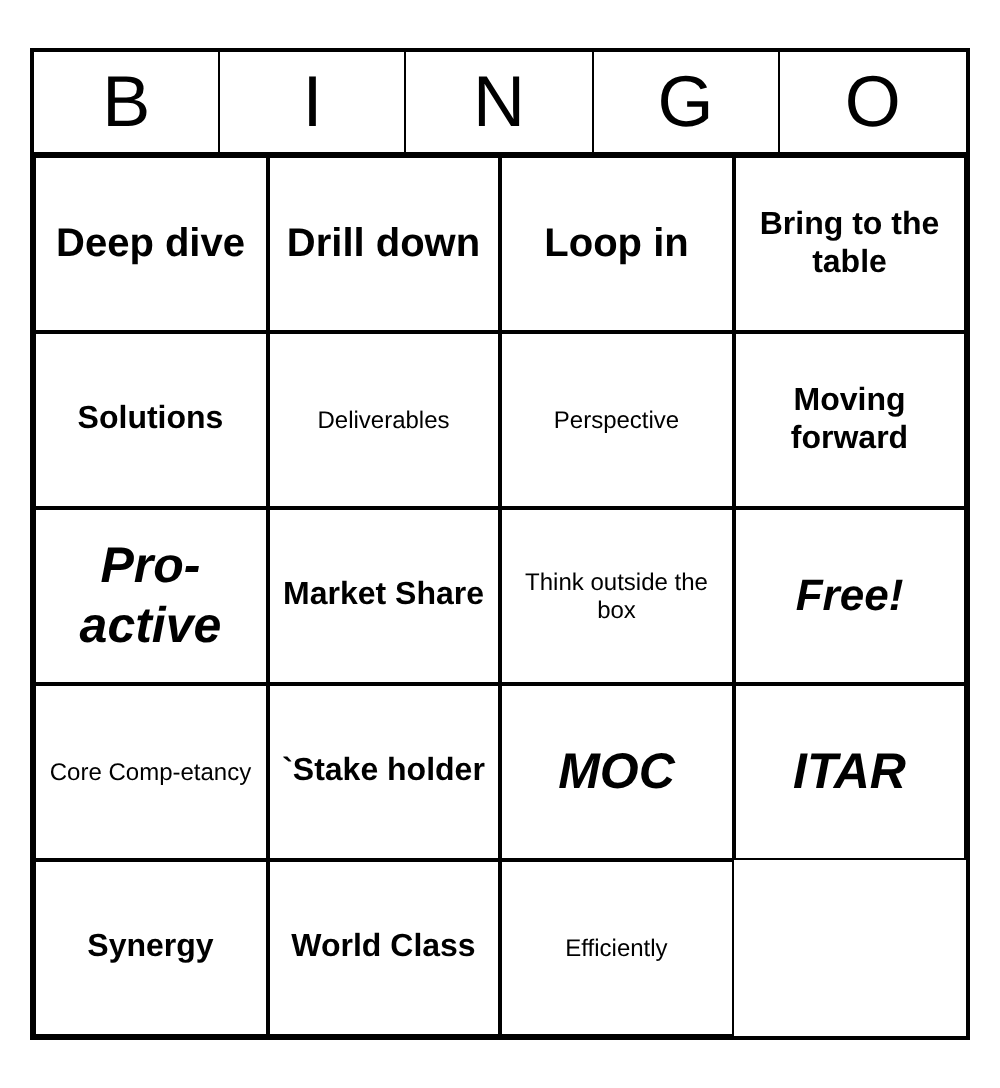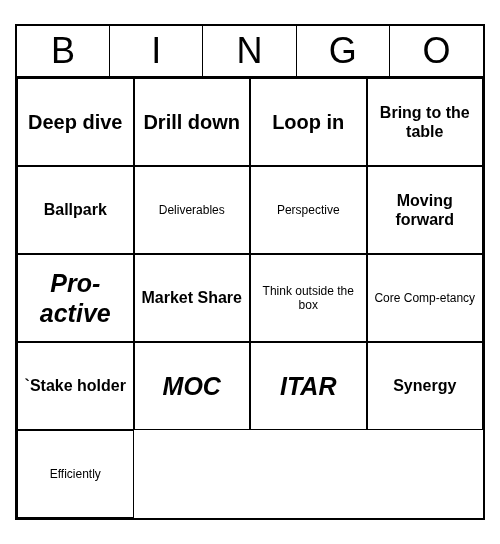--- a/index.html
+++ b/index.html
@@ -79,31 +79,33 @@
     <div class="bingo-header-cell">N</div>
     <div class="bingo-header-cell">G</div>
     <div class="bingo-header-cell">O</div>
   </div>
   <div class="bingo-grid">
 
     <div class="bingo-cell large">Deep dive</div>
     <div class="bingo-cell large">Drill down</div>
     <div class="bingo-cell large">Loop in</div>
     <div class="bingo-cell medium">Bring to the table</div>
-    <div class="bingo-cell medium">Ballpark</div>
+    <div class="bingo-cell medium">Solutions</div>
 
     <div class="bingo-cell small">Deliverables</div>
     <div class="bingo-cell small">Perspective</div>
     <div class="bingo-cell medium">Moving forward</div>
     <div class="bingo-cell xlarge">Pro-active</div>
     <div class="bingo-cell medium">Market Share</div>
 
     <div class="bingo-cell small">Think outside the box</div>
+    <div class="bingo-cell free">Free!</div>
     <div class="bingo-cell small">Core Comp-etancy</div>
     <div class="bingo-cell medium">`Stake holder</div>
 
     <div class="bingo-cell xlarge">MOC</div>
     <div class="bingo-cell xlarge">ITAR</div>
 
     <div class="bingo-cell medium">Synergy</div>
+    <div class="bingo-cell medium">World Class</div>
     <div class="bingo-cell small">Efficiently</div>
   </div>
 </div>
 
 </body></html>

